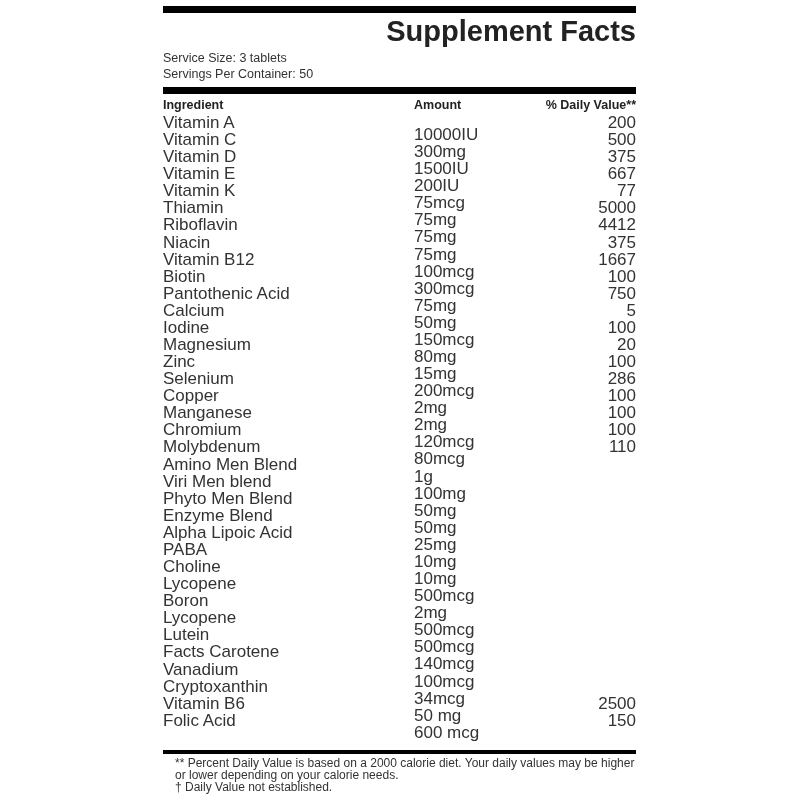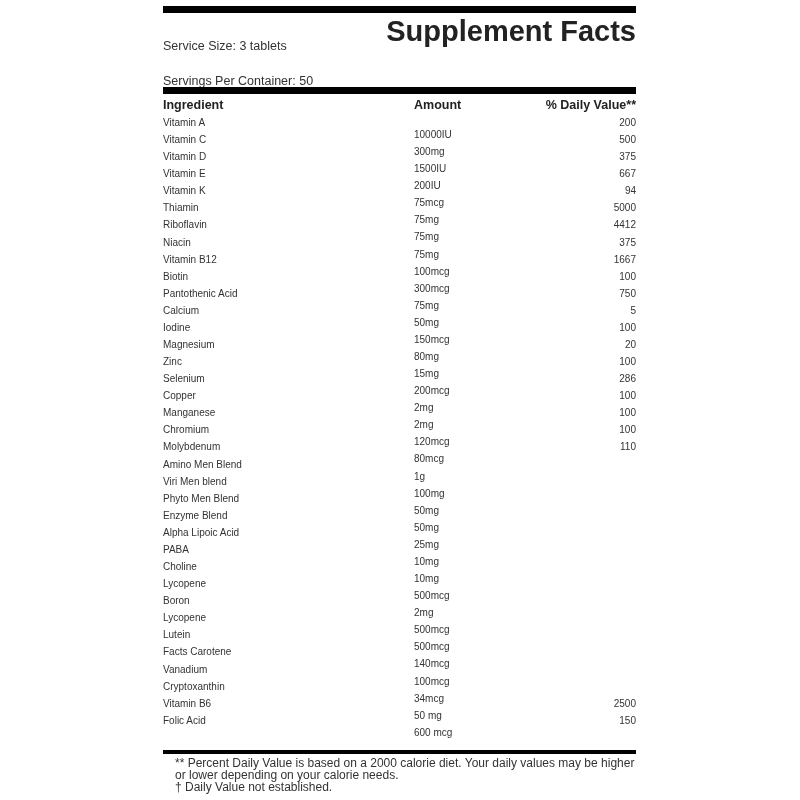--- a/index.html
+++ b/index.html
@@ -6,28 +6,28 @@
   body { width: 800px; height: 800px; position: relative; overflow: hidden;
          font-family: "Liberation Sans", sans-serif; color: #2a2a2a; }
   .label { position: absolute; left: 163px; top: 0; width: 473px; }
   .bar { position: absolute; left: 0; width: 473px; background: #000; }
   .bar.top { top: 6px; height: 7px; }
   .bar.mid { top: 87px; height: 7px; }
   .bar.bot { top: 750px; height: 4px; }
   .title { position: absolute; top: 14px; left: 0; width: 473px; text-align: right;
            font-weight: bold; font-size: 29px; line-height: 34px; color: #222; }
   .serving { position: absolute; left: 0; font-size: 12.5px; line-height: 17px; color: #333; }
-  .serving.s1 { top: 38px; text-align: center; }
-  .serving.s2 { top: 66px; margin-top: 7px; }
+  .serving.s1 { top: 50px; text-align: center; }
+  .serving.s2 { top: 66px; }
   .hdr { position: absolute; top: 97px; font-weight: bold; font-size: 12.5px; line-height: 17px; color: #222; }
   .hdr.ing { left: 0; }
   .hdr.amt { left: 251px; }
   .hdr.dv { right: 0; text-align: right; }
   .rows { position: absolute; top: 114px; left: 0; width: 473px; }
-  .row { position: relative; height: 17.08px; font-size: 10px; line-height: 17px; color: #333; }
+  .row { position: relative; height: 17.08px; font-size: 17px; line-height: 17px; color: #333; }
   .row .c-ing { position: absolute; left: 0; }
   .row .c-amt { position: absolute; left: 251px; margin-top: 12px; }
   .row .c-dv { position: absolute; right: 0; text-align: left; }
   .foot { position: absolute; left: 12px; top: 757px; width: 473px; font-size: 12px; line-height: 12px; color: #333; }
 </style>
 </head>
 <body>
 
 <div class="label">
   <div class="bar top"></div>
@@ -57,21 +57,21 @@
         <span class="c-dv">375</span>
       </div>
       <div class="row">
         <span class="c-ing">Vitamin E</span>
         <span class="c-amt">200IU</span>
         <span class="c-dv">667</span>
       </div>
       <div class="row">
         <span class="c-ing">Vitamin K</span>
         <span class="c-amt">75mcg</span>
-        <span class="c-dv">94</span>
+        <span class="c-dv">77</span>
       </div>
       <div class="row">
         <span class="c-ing">Thiamin</span>
         <span class="c-amt">75mg</span>
         <span class="c-dv">5000</span>
       </div>
       <div class="row">
         <span class="c-ing">Riboflavin</span>
         <span class="c-amt">75mg</span>
         <span class="c-dv">4412</span>

